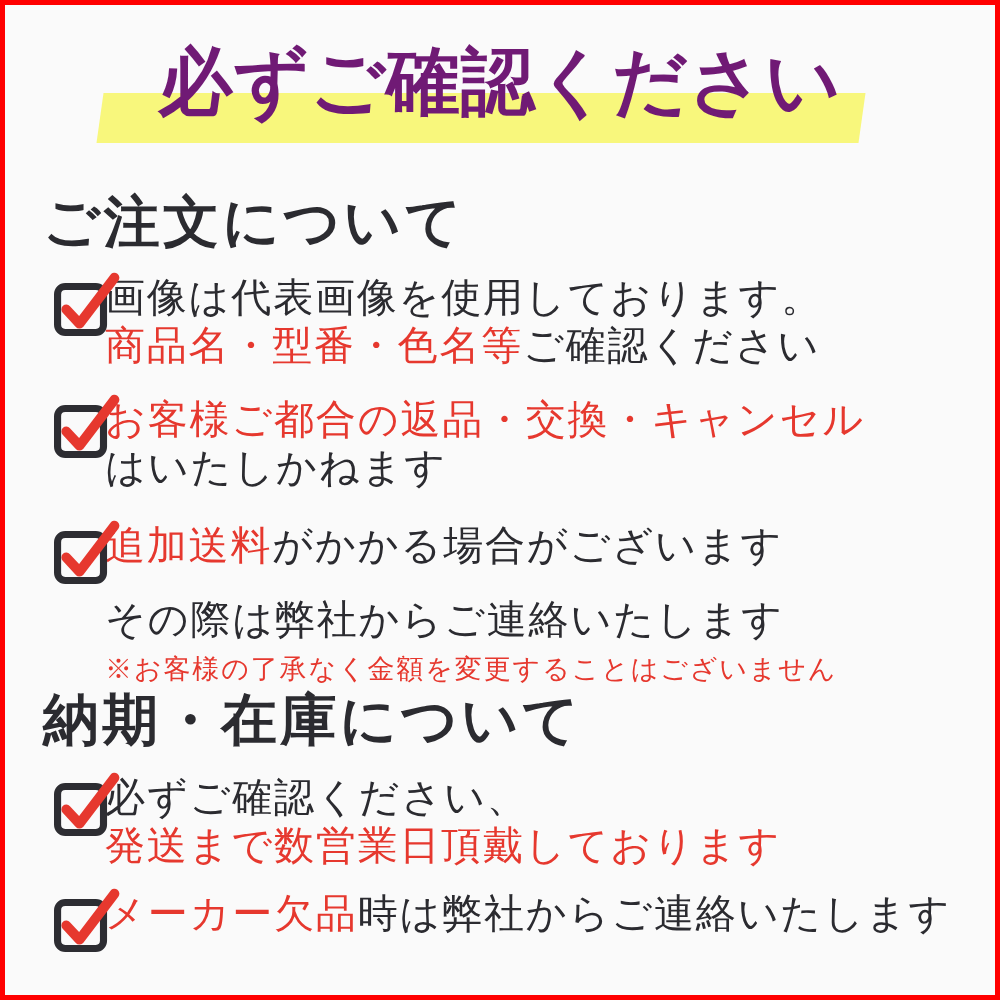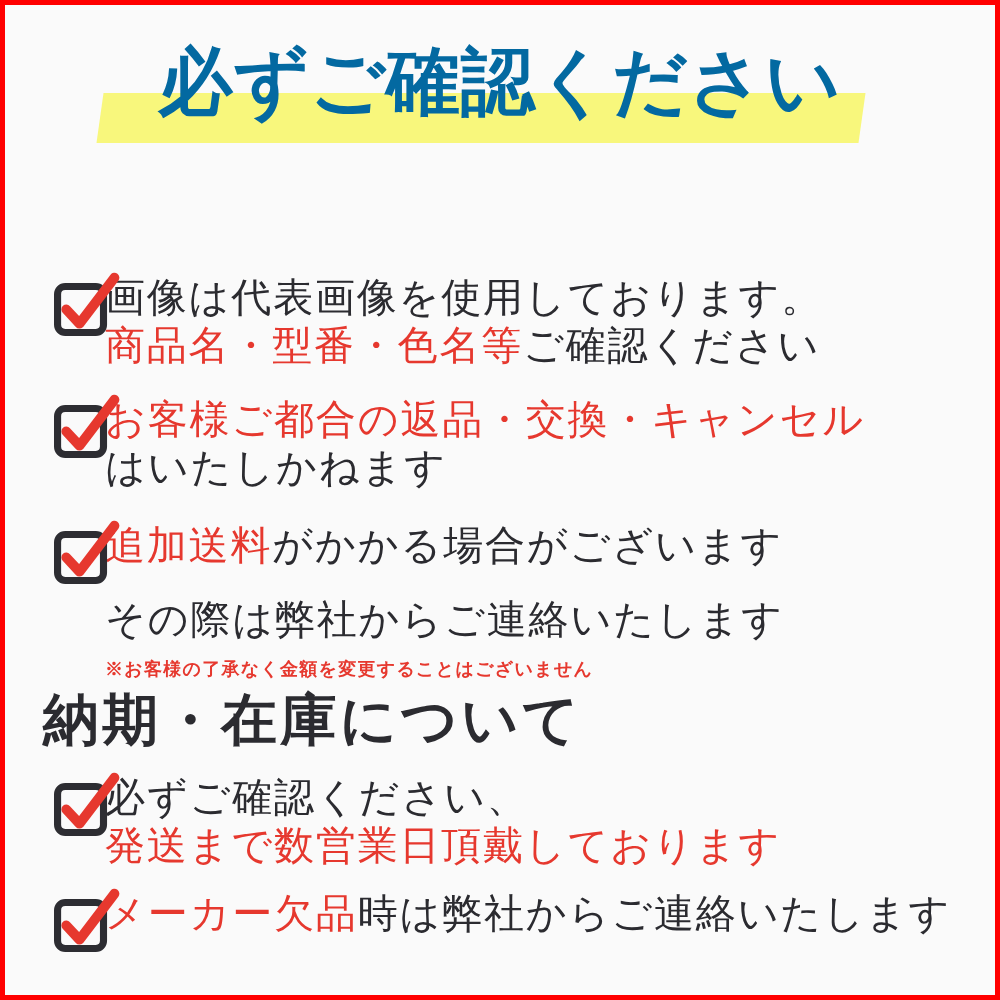--- a/index.html
+++ b/index.html
@@ -17,21 +17,21 @@
   .title-wrap{position:absolute;left:0;top:0;width:100%;height:160px;}
   .title-highlight{
     position:absolute;left:95px;top:88px;width:762px;height:50px;
     background:#f8f77c;
     transform:skewX(-8deg);
   }
   .page-title{
     position:absolute;left:0;top:30px;width:100%;
     margin:0;text-align:center;
     font-size:74px;font-weight:700;letter-spacing:0.01em;line-height:1.25;
-    color:#0369a1;z-index:1;
+    color:#701a75;z-index:1;
   }
   
   .sec-heading{
     position:absolute;left:38px;margin:0;
     font-size:56px;font-weight:700;letter-spacing:0.06em;line-height:1.1;
     color:#2b2b30;
   }
   .sec-heading.order{top:186px;}
   .sec-heading.stock{top:684px;}
   
@@ -42,34 +42,35 @@
   .line .red{color:#e6382e;font-weight:400;}
   .line .black{color:#2b2b30;font-weight:400;}
   .item-a{top:268px;}
   .item-b{top:390px;}
   .item-c{top:516px;}
   .item-d{top:768px;}
   .item-e{top:884px;}
   .item-c .line2{margin-top:26px;}
   .item-d .line2{}
   .note{
-    font-size:18px;line-height:35px;margin-top:8px;
-    color:#e6382e;letter-spacing:0.07em;font-weight:700;white-space:nowrap;
+    font-size:27px;line-height:35px;margin-top:8px;
+    color:#e6382e;letter-spacing:0.07em;font-weight:400;white-space:nowrap;
   }
 </style>
 </head>
 <body>
 
 <div class="page">
 
   <div class="title-wrap">
     <div class="title-highlight"></div>
     <h1 class="page-title">必ずご確認ください</h1>
   </div>
 
+  <h2 class="sec-heading order">ご注文について</h2>
 
   <div class="item item-a">
     <span class="icon-wrap">
       <svg width="70" height="70" viewBox="0 0 64 64">
         <rect x="6" y="16" width="42" height="42" rx="7" fill="none" stroke="#2d2d32" stroke-width="6.5"></rect>
         <path d="M14 37 L26 50 L58 8" fill="none" stroke="#e6382e" stroke-width="9" stroke-linecap="round" stroke-linejoin="round"></path>
       </svg>
     </span>
     <div class="lines">
       <div class="line"><span class="black">画像は代表画像を使用しております。</span></div>

